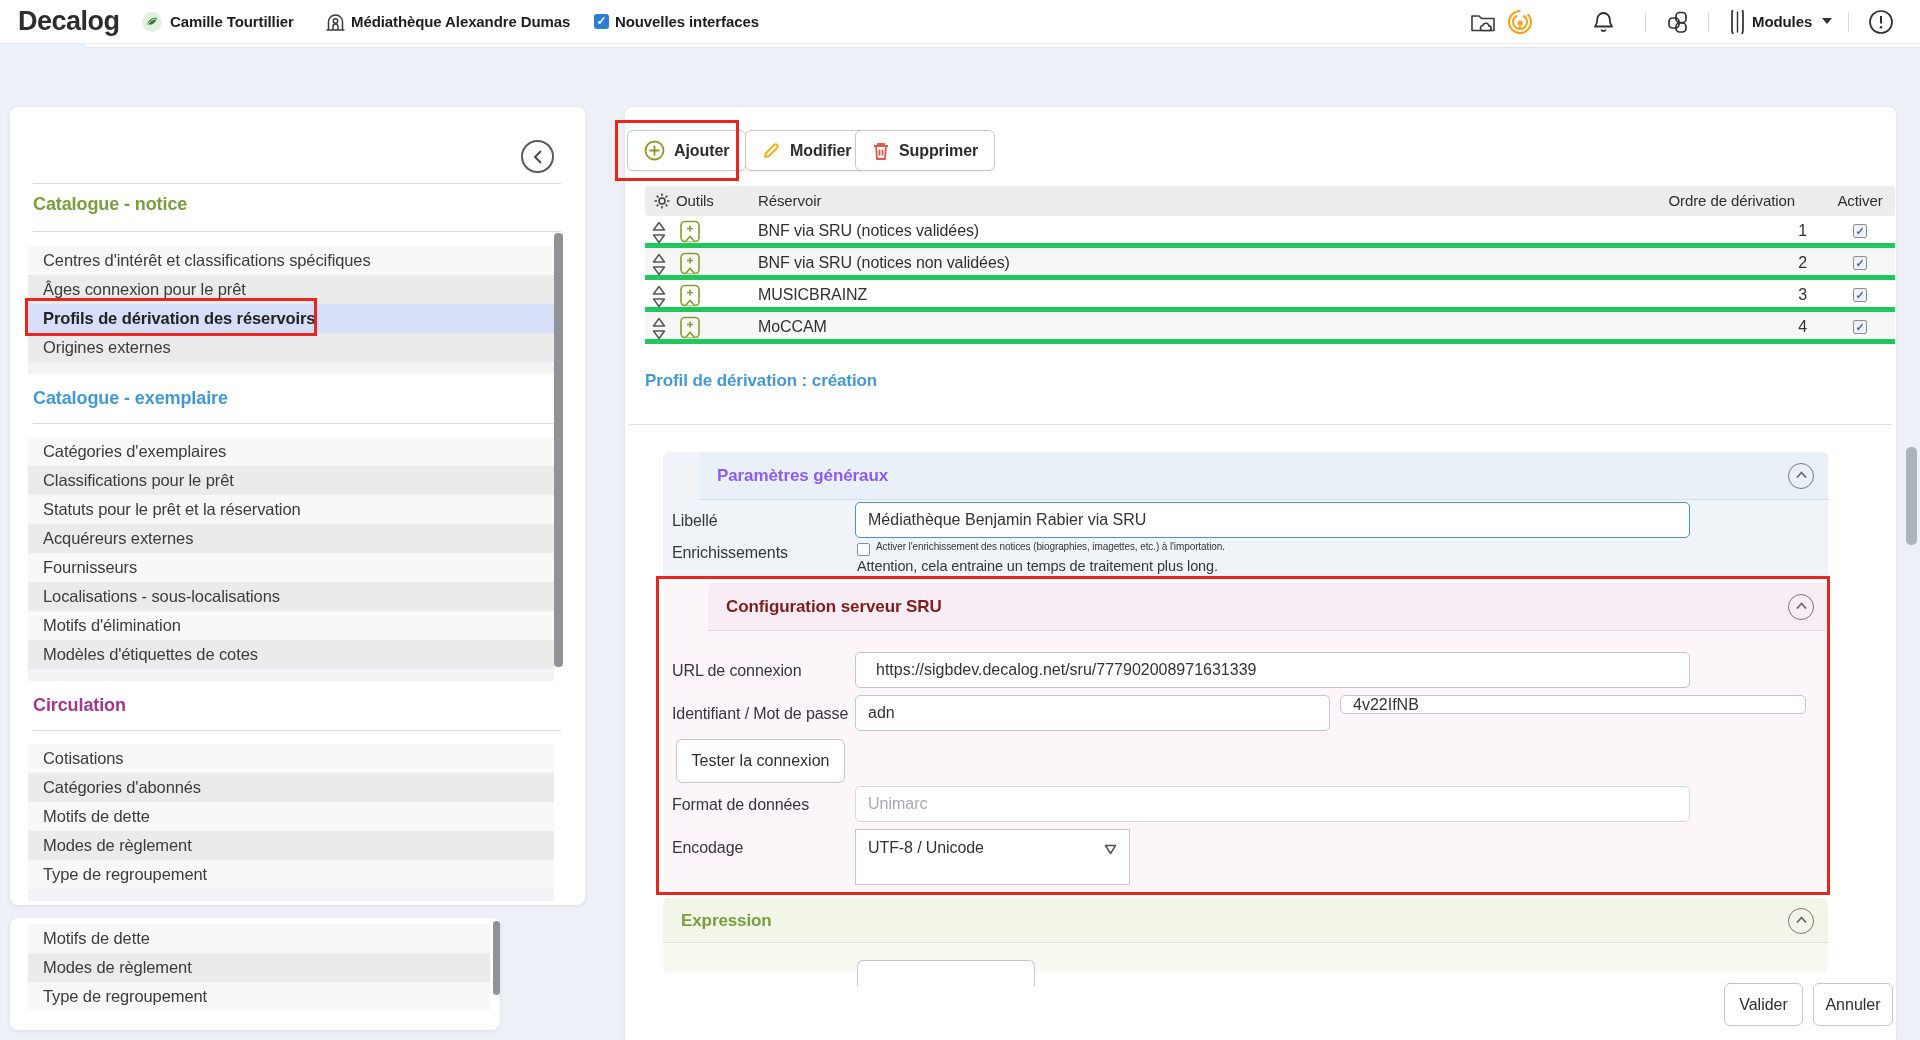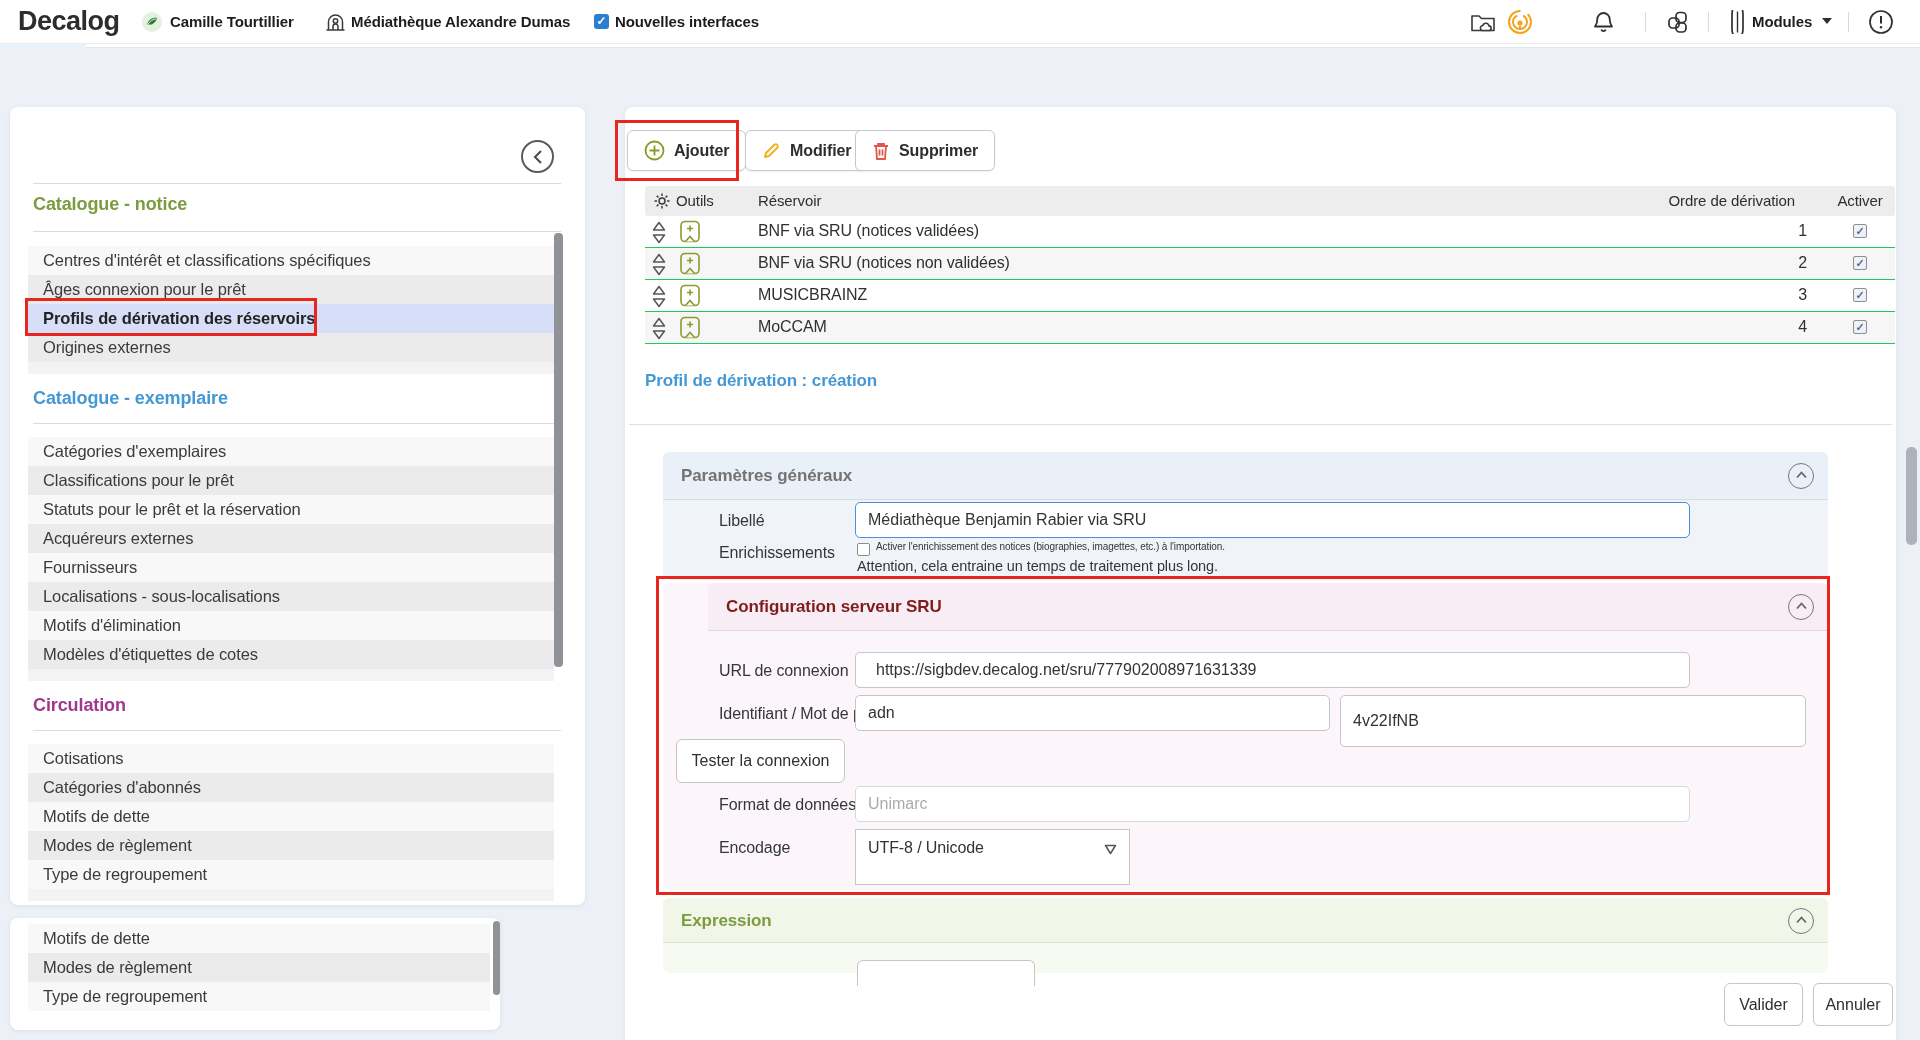--- a/index.html
+++ b/index.html
@@ -33,28 +33,28 @@
   .sel { background:#d6def8 !important; font-weight:700; color:#232323; }
   .redbox { border:3px solid #e8251f; z-index:40; pointer-events:none; }
   .scrollthumb { background:#8f9296; border-radius:4px; }
   .circlebtn { border:2px solid #5a5a5a; border-radius:50%; background:#fff; color:#4a4a4a; text-align:center; }
 
   
   #main { left:625px; top:107px; width:1271px; height:933px; border-radius:8px 8px 0 0; }
   .toolbtn { background:#fff; border:1px solid #c6c9cc; border-radius:6px; height:41px; display:flex; align-items:center; gap:9px; padding:0 16px; font-size:16px; font-weight:700; color:#2d2d2d; box-shadow:0 1px 2px rgba(0,0,0,.05); cursor:pointer; }
 
   .thead { background:#ededee; border-radius:3px; height:30px; font-size:15px; color:#2e2e2e; }
-  .trow { height:32px; border-bottom:1px solid #22c55e; font-size:16px; color:#303030; }
+  .trow { height:32px; border-bottom:5px solid #22c55e; font-size:16px; color:#303030; }
   .cb { width:14px; height:14px; border:1px solid #8b8f94; border-radius:2px; background:#eef1f5; font-size:11px; line-height:13px; text-align:center; color:#5a6f8f; font-weight:700; }
 
   .section { left:663px; width:1165px; border-radius:6px; overflow:visible; }
   .sec-head { height:48px; line-height:48px; padding-left:18px; font-size:17px; font-weight:700; border-bottom:1px solid rgba(90,100,120,.14); border-radius:6px 6px 0 0; }
   .chev { position:absolute; right:14px; width:26px; height:26px; border:1.5px solid #777; border-radius:50%; background:transparent; }
   .chev svg { display:block; margin:7px auto 0; }
-  .flabel { font-size:16px; color:#33373b;margin-left:47px; }
+  .flabel { font-size:16px; color:#33373b; }
   .finput { background:#fff; border:1px solid #c3c6ca; border-radius:5px; font-size:16px; color:#333; padding:0 12px; font-family:"Liberation Sans",sans-serif; }
   .btn { background:#fff; border:1px solid #c3c6ca; border-radius:6px; font-size:16px; color:#2f2f2f; font-family:"Liberation Sans",sans-serif; cursor:pointer; }
 </style>
 </head>
 <body>
 
 <div id="app">
 
   <div id="topbar" class="abs">
     <div class="abs logo">Decalog</div>
@@ -278,21 +278,21 @@
         </svg></span>
     <span class="abs" style="left:113px; top:6px;">MoCCAM</span>
     <span class="abs" style="left:1000px; top:6px; width:162px; text-align:right;">4</span>
     <span class="abs cb" style="left:1208px; top:8px;">✓</span>
   </div>
 
   <div class="abs" style="left:645px; top:371px; font-size:17px; font-weight:700; color:#4498d4;">Profil de dérivation : création</div>
   <div class="abs divider" style="left:629px; top:424px; width:1263px; background:#e0e0e0;"></div>
 
   <div class="abs section" style="top:452px; height:128px; background:#f0f4f9;">
-    <div class="sec-head" style="color:#737373; background:#eaf0f7;">Paramètres généraux</div>
+    <div class="sec-head" style="color:#8b5cf6; background:#eaf0f7;margin-left:36px;">Paramètres généraux</div>
     <div class="chev" style="top:11px;">
         <svg width="11" height="8" fill="none" stroke="#666" stroke-width="1.8">
           <path d="M1 6.5 L5.5 1.5 L10 6.5"></path>
         </svg>
       </div>
     <div class="abs flabel" style="left:9px; top:60px;">Libellé</div>
     <input class="abs finput" style="left: 192px; top: 50px; width: 835px; height: 36px; border: 1.5px solid rgb(74, 144, 217);" value="Médiathèque Benjamin Rabier via SRU">
     <div class="abs flabel" style="left:9px; top:92px;">Enrichissements</div>
     <span class="abs" style="left:194px; top:91px; width:13px; height:13px; border:1px solid #8b8f94; background:#fff; border-radius:2px;"></span>
     <div class="abs" style="left:213px; top:89px; font-size:10px; color:#33373b;">Activer l'enrichissement des notices (biographies, imagettes, etc.) à l'importation.</div>
@@ -305,21 +305,21 @@
         <svg width="11" height="8" fill="none" stroke="#666" stroke-width="1.8">
           <path d="M1 6.5 L5.5 1.5 L10 6.5"></path>
         </svg>
       </div>
 
     <div class="abs flabel" style="left:9px; top:79px;">URL de connexion</div>
     <input class="abs finput" style="left: 192px; top: 69px; width: 835px; height: 36px; padding-left: 20px;" value="https://sigbdev.decalog.net/sru/777902008971631339">
 
     <div class="abs flabel" style="left:9px; top:122px;">Identifiant / Mot de passe</div>
     <input class="abs finput" style="left: 192px; top: 112px; width: 475px; height: 36px;" value="adn">
-    <input class="abs finput" style="left: 677px; top: 112px; width: 466px; height: 52px;" value="4v22IfNB">
+    <input class="abs finput" style="left: 677px; top: 112px; width: 466px; height: 19px;" value="4v22IfNB">
 
     <button class="abs btn" style="left:13px; top:156px; width:169px; height:44px;">Tester la connexion</button>
 
     <div class="abs flabel" style="left:9px; top:213px;">Format de données</div>
     <input class="abs finput" style="left: 192px; top: 203px; width: 835px; height: 36px; color: rgb(167, 171, 176); border-color: rgb(213, 216, 219);" disabled="" value="Unimarc">
 
     <div class="abs flabel" style="left:9px; top:256px;">Encodage</div>
     <div class="abs finput" style="left:192px; top:246px; width:275px; height:56px; line-height:36px; border-radius:0;">
       <span>UTF-8 / Unicode</span>
       <svg class="abs" style="right:12px; top:14px;" width="13" height="11" fill="none" stroke="#555" stroke-width="1.5">

